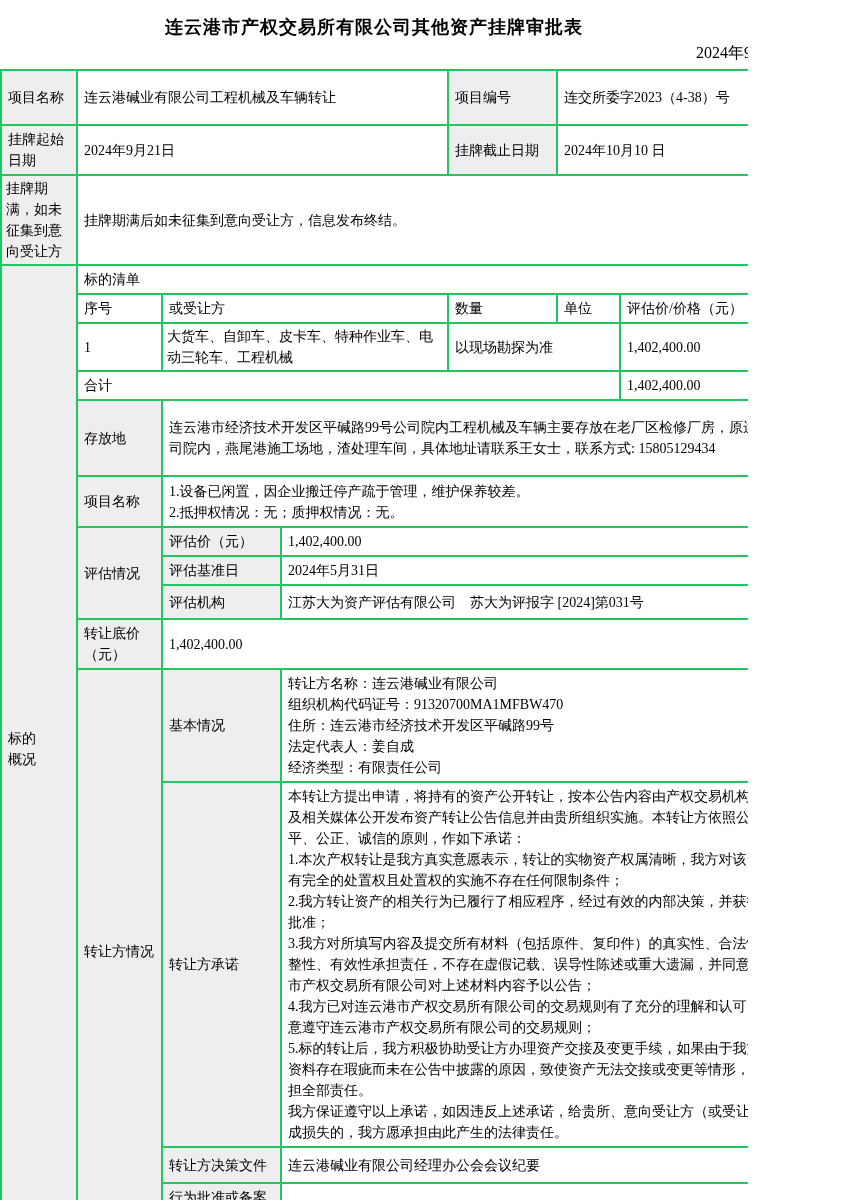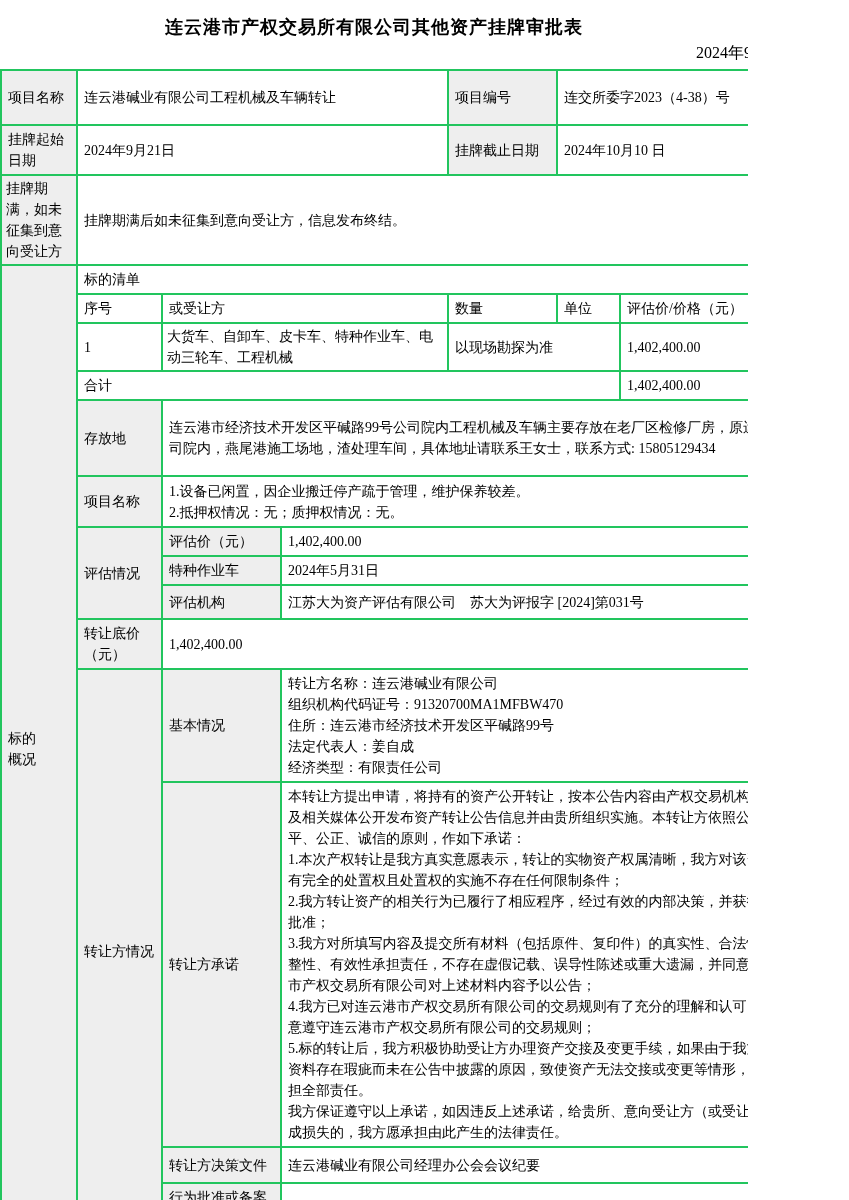--- a/index.html
+++ b/index.html
@@ -104,21 +104,21 @@
       <td colspan="5" class="ml">1.设备已闲置，因企业搬迁停产疏于管理，维护保养较差。
 2.抵押权情况：无；质押权情况：无。</td>
     </tr>
 
     <tr style="height:28px">
       <td class="lab" rowspan="3">评估情况</td>
       <td class="lab">评估价（元）</td>
       <td colspan="4">1,402,400.00</td>
     </tr>
     <tr style="height:28px">
-      <td class="lab">特种作业车</td>
+      <td class="lab">评估基准日</td>
       <td colspan="4">2024年5月31日</td>
     </tr>
     <tr style="height:34px">
       <td class="lab">评估机构</td>
       <td colspan="4">江苏大为资产评估有限公司　苏大为评报字 [2024]第031号</td>
     </tr>
 
     <tr style="height:30px">
       <td class="lab">转让底价（元）</td>
       <td colspan="5">1,402,400.00</td>

